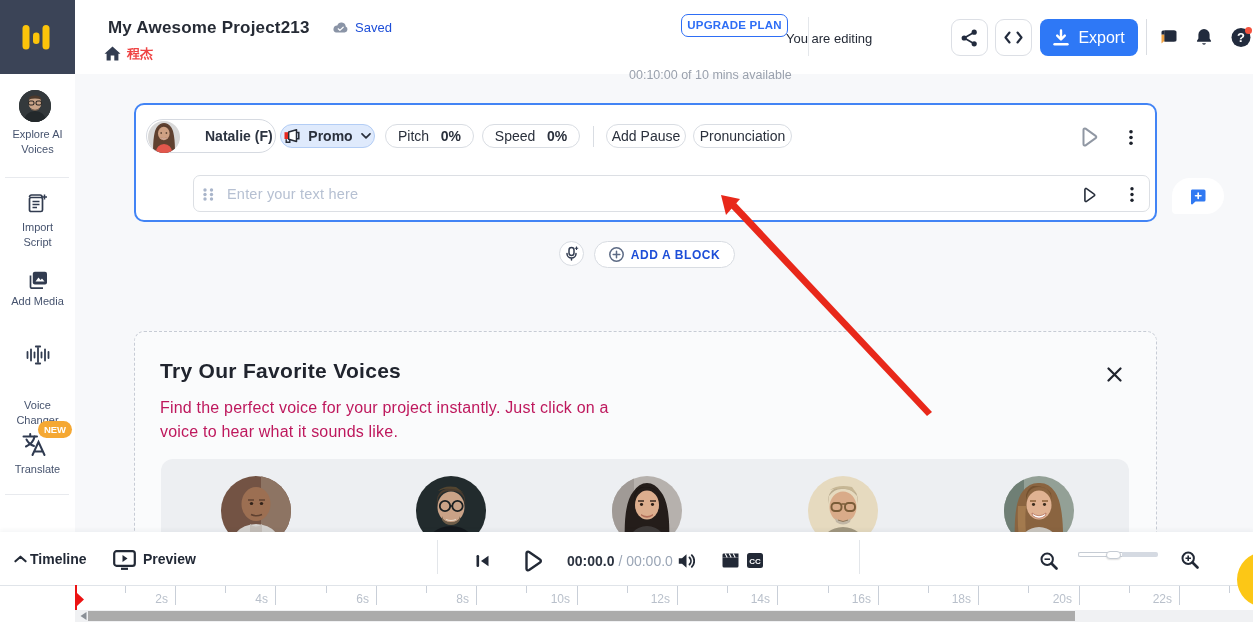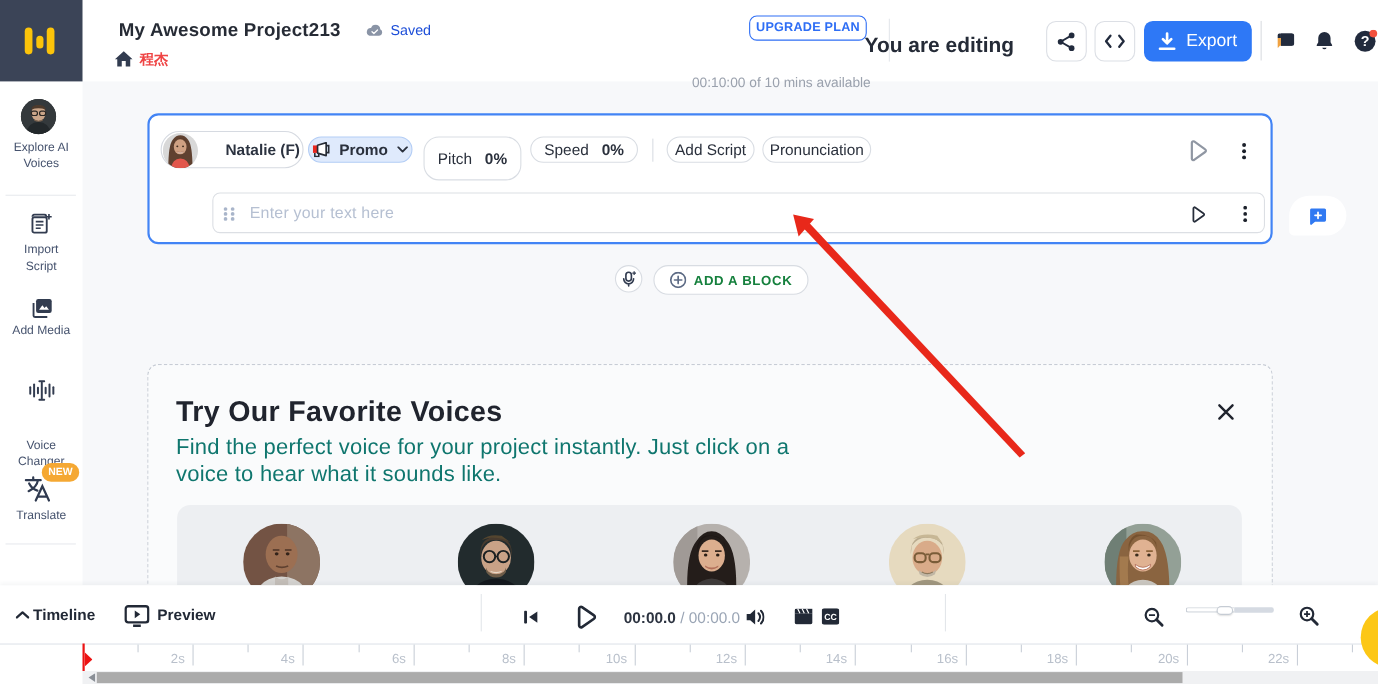--- a/index.html
+++ b/index.html
@@ -9,42 +9,42 @@
 
 
 #header { position:absolute; left:0; top:0; width:1253px; height:74px; background:#fff; z-index:5; }
 #logo { position:absolute; left:0; top:0; width:75px; height:74px; background:#3b4457; }
 #title { position:absolute; left:108px; top:18px; font-size:17px; font-weight:700; color:#262b35; letter-spacing:0.2px; }
 #saved { position:absolute; left:332px; top:20px; color:#1d4ed8; font-size:13px; }
 #crumb { position:absolute; left:104px; top:45px; color:#ef4444; font-size:13px;font-weight:bold; }
 #upg { position:absolute; left:681px; top:14px; width:107px; height:23px; border:1.5px solid #2e6ef5; border-radius:7px; color:#2e6ef5; font-size:11.5px; font-weight:700; text-align:center; line-height:20px; letter-spacing:0.2px; }
 #mins { position:absolute; left:629px; top:44px; font-size:12.5px; color:#9aa1ad;margin-top:24px; }
 #vdiv1 { position:absolute; left:808px; top:17px; width:1px; height:39px; background:#e4e7eb; }
-#editing { position:absolute; left:786px; top:31px; font-size:19px; font-weight:700; color:#252b37; }
+#editing { position:absolute; left:786px; top:31px; font-size:13px; font-weight:400; color:#252b37; }
 .sqbtn { position:absolute; top:19px; width:37px; height:37px; border:1px solid #dcdfe5; border-radius:9px; background:#fff; display:flex; align-items:center; justify-content:center; }
 #exportbtn { position:absolute; left:1040px; top:19px; width:98px; height:37px; background:#2e78f6; border-radius:8px; color:#fff; font-size:16px; display:flex; align-items:center; justify-content:center; gap:9px; }
 #vdiv2 { position:absolute; left:1146px; top:19px; width:1px; height:36px; background:#dadde2; }
 
 
 #sidebar { position:absolute; left:0; top:74px; width:75px; height:458px; background:#fff; z-index:4; }
 .sbitem { position:absolute; left:0; width:75px; text-align:center; color:#46536e; font-size:11px; line-height:15px; }
 .sbdiv { position:absolute; left:5px; width:64px; height:1px; background:#e8eaee; }
 
 
 #main { position:absolute; left:75px; top:74px; width:1178px; height:458px; background:#f7f8fa; overflow:hidden; }
 #block { position:absolute; left:59px; top:29px; width:1023px; height:119px; background:#fff; border:2px solid #4284f5; border-radius:10px; }
 .pill { position:absolute; background:#fff; border:1px solid #d9dde3; border-radius:14px; font-size:14px; color:#2a303c; display:flex; align-items:center; justify-content:center; }
 #voicepill { position:absolute; left:10px; top:14px; width:130px; height:34px; background:#fff; border:1px solid #d6dae1; border-radius:17px; display:flex; align-items:center; white-space:nowrap; }
 #inputrow { position:absolute; left:57px; top:70px; width:957px; height:37px; border:1px solid #dcdfe4; border-radius:7px; background:#fff; }
 #placeholder { position:absolute; left:33px; top:10px; color:#b6c0d2; font-size:14.5px; letter-spacing:0.2px; }
 #micbtn { position:absolute; left:484px; top:167px; width:25px; height:25px; border-radius:50%; border:1px solid #d8dce2; background:#fff; display:flex; align-items:center; justify-content:center; }
-#addblock { position:absolute; left:519px; top:167px; width:141px; height:27px; border:1px solid #d8dce2; border-radius:14px; background:#fff; color:#15803d; font-size:12px; font-weight:700; letter-spacing:0.6px; display:flex; align-items:center; justify-content:center; gap:7px; }
+#addblock { position:absolute; left:519px; top:167px; width:141px; height:27px; border:1px solid #d8dce2; border-radius:14px; background:#fff; color:#1d4ed8; font-size:12px; font-weight:700; letter-spacing:0.6px; display:flex; align-items:center; justify-content:center; gap:7px; }
 #panel { position:absolute; left:59px; top:257px; width:1023px; height:260px; border:1px dashed #c7ccd5; border-radius:10px; background:#fafbfc; }
-#ptitle { position:absolute; left:25px; top:27px; font-size:26px; font-weight:700; color:#20242e; letter-spacing:0.3px; }
-#pdesc { position:absolute; left:25px; top:64px; font-size:20px; color:#0f766e; line-height:23.5px; letter-spacing:0.2px; }
+#ptitle { position:absolute; left:25px; top:27px; font-size:21px; font-weight:700; color:#20242e; letter-spacing:0.3px; }
+#pdesc { position:absolute; left:25px; top:64px; font-size:16px; color:#be185d; line-height:23.5px; letter-spacing:0.2px; }
 #pgray { position:absolute; left:26px; top:127px; width:968px; height:135px; background:#edeff2; border-radius:12px 12px 0 0; }
 .bigav { position:absolute; top:17px; width:70px; height:70px; border-radius:50%; overflow:hidden; }
 #closex { position:absolute; left:972px; top:35px; width:15px; height:15px; }
 #bubble { position:absolute; left:1097px; top:104px; width:52px; height:36px; background:#fff; border-radius:18px 18px 18px 4px; }
 
 
 #tbar { position:absolute; left:0; top:532px; width:1253px; height:53px; background:#fff; z-index:6; box-shadow:0 -2px 4px rgba(40,50,70,0.05); }
 #ruler { position:absolute; left:0; top:585px; width:1253px; height:25px; background:#fff; z-index:6; border-top:1px solid #e0e4e9; }
 #scroll { position:absolute; left:0; top:610px; width:1253px; height:12px; background:#fff; z-index:6; }
 #scrolltrack { position:absolute; left:75px; top:0px; width:1178px; height:12px; background:#f0f1f3; }
@@ -81,24 +81,24 @@
           <rect x="0.5" y="3.2" width="4.2" height="6.8" fill="#e8271f"></rect>
           <path d="M4.7 3 L12.5 0.7 L12.5 12.5 L4.7 10.2 Z" fill="#fff" stroke="#262b35" stroke-width="1.5" stroke-linejoin="round"></path>
           <path d="M12.5 3.4 L14.8 3.4 L14.8 9.8 L12.5 9.8" fill="none" stroke="#262b35" stroke-width="1.5"></path>
           <path d="M2.2 10.2 L2.2 13.2 L5.8 13.2 L5.8 10.4" stroke="#262b35" stroke-width="1.4" fill="none"></path>
         </svg>
         Promo
         <svg style="margin-left:8px;" width="10" height="6" viewBox="0 0 10 6">
             <path d="M1 0.8 L5 4.8 L9 0.8" stroke="#2a303c" stroke-width="1.7" fill="none" stroke-linecap="round" stroke-linejoin="round"></path>
           </svg>
       </div>
-      <div class="pill" style="left:249px; top:19px; width:89px; height:40px;">Pitch&nbsp;&nbsp;&nbsp;<b>0%</b></div>
+      <div class="pill" style="left:249px; top:19px; width:89px; height:24px;">Pitch&nbsp;&nbsp;&nbsp;<b>0%</b></div>
       <div class="pill" style="left:346px; top:19px; width:98px; height:24px;">Speed&nbsp;&nbsp;&nbsp;<b>0%</b></div>
       <div class="abs" style="left:457px; top:21px; width:1px; height:21px; background:#d9dde3;"></div>
-      <div class="pill" style="left:470px; top:19px; width:80px; height:24px;">Add Script</div>
+      <div class="pill" style="left:470px; top:19px; width:80px; height:24px;">Add Pause</div>
       <div class="pill" style="left:557px; top:19px; width:99px; height:24px;">Pronunciation</div>
       <svg class="abs" style="left:945px; top:22px;" width="17" height="20" viewBox="0 0 17 20">
         <path d="M2.5 2.8 A1.4 1.4 0 0 1 4.6 1.6 L14.6 8.8 A1.4 1.4 0 0 1 14.6 11.2 L4.6 18.4 A1.4 1.4 0 0 1 2.5 17.2 Z" fill="none" stroke="#9097a3" stroke-width="2"></path>
       </svg>
       <svg class="abs" style="left:993px; top:25px;" width="4" height="15" viewBox="0 0 4 15">
         <circle cx="2" cy="1.8" r="1.8" fill="#1c212b"></circle>
           <circle cx="2" cy="7.5" r="1.8" fill="#1c212b"></circle>
           <circle cx="2" cy="13.2" r="1.8" fill="#1c212b"></circle>
       </svg>
       <div id="inputrow">

